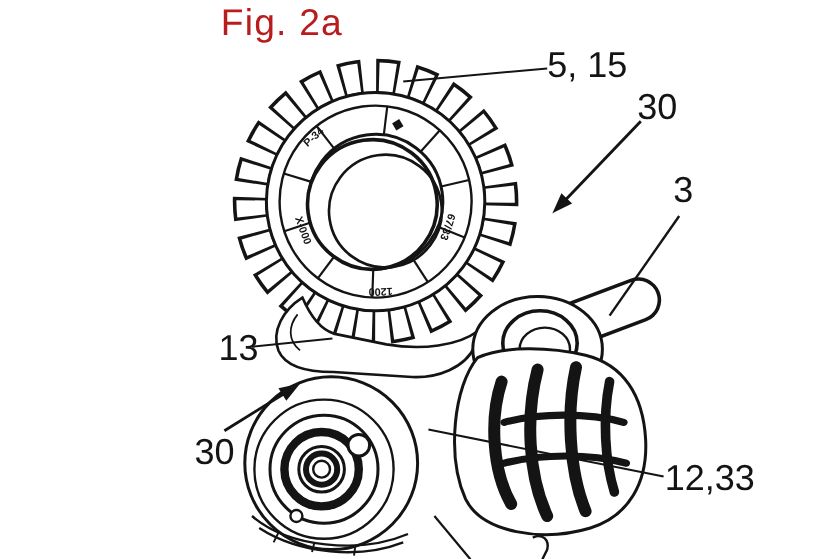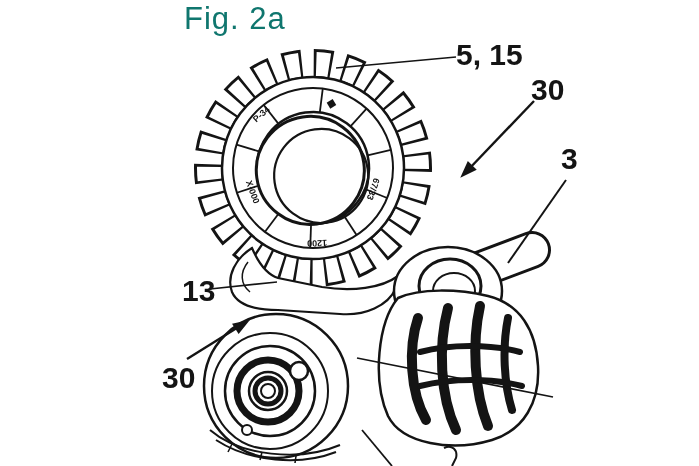--- a/index.html
+++ b/index.html
@@ -2,25 +2,25 @@
 <html><head>
 <meta charset="utf-8">
 <style>
   html,body{margin:0;padding:0;background:#fff;}
   #stage{
     position:relative;width:699px;height:466px;background:#ffffff;
     font-family:"Liberation Sans",sans-serif;overflow:hidden;
   }
   #drawing{position:absolute;left:0;top:0;}
   .fig-title{
-    position:absolute;left:184px;top:1px;font-size:31px;color:#0f766e;
+    position:absolute;left:184px;top:1px;font-size:31px;color:#b91c1c;
     letter-spacing:1px;
   }
   .callout{
-    position:absolute;font-size:30px;color:#141414;white-space:nowrap;font-weight:bold;
+    position:absolute;font-size:30px;color:#141414;white-space:nowrap;
   }
   .c-5-15 {left:456px;top:38px;}
   .c-30-top {left:531px;top:73px;}
   .c-3 {left:561px;top:142px;}
   .c-13 {left:158px;top:274px;margin-left:24px;}
   .c-30-bot {left:162px;top:361px;}
   .c-12-33 {left:554px;top:382px;}
   svg text{font-family:"Liberation Sans",sans-serif;}
 </style>
 </head>
@@ -133,13 +133,14 @@
     </g>
   </svg>
 
   <div class="fig-title">Fig. 2a</div>
 
   <div class="callout c-5-15">5, 15</div>
   <div class="callout c-30-top">30</div>
   <div class="callout c-3">3</div>
   <div class="callout c-13">13</div>
   <div class="callout c-30-bot">30</div>
+  <div class="callout c-12-33">12,33</div>
 </div>
 
 </body></html>

